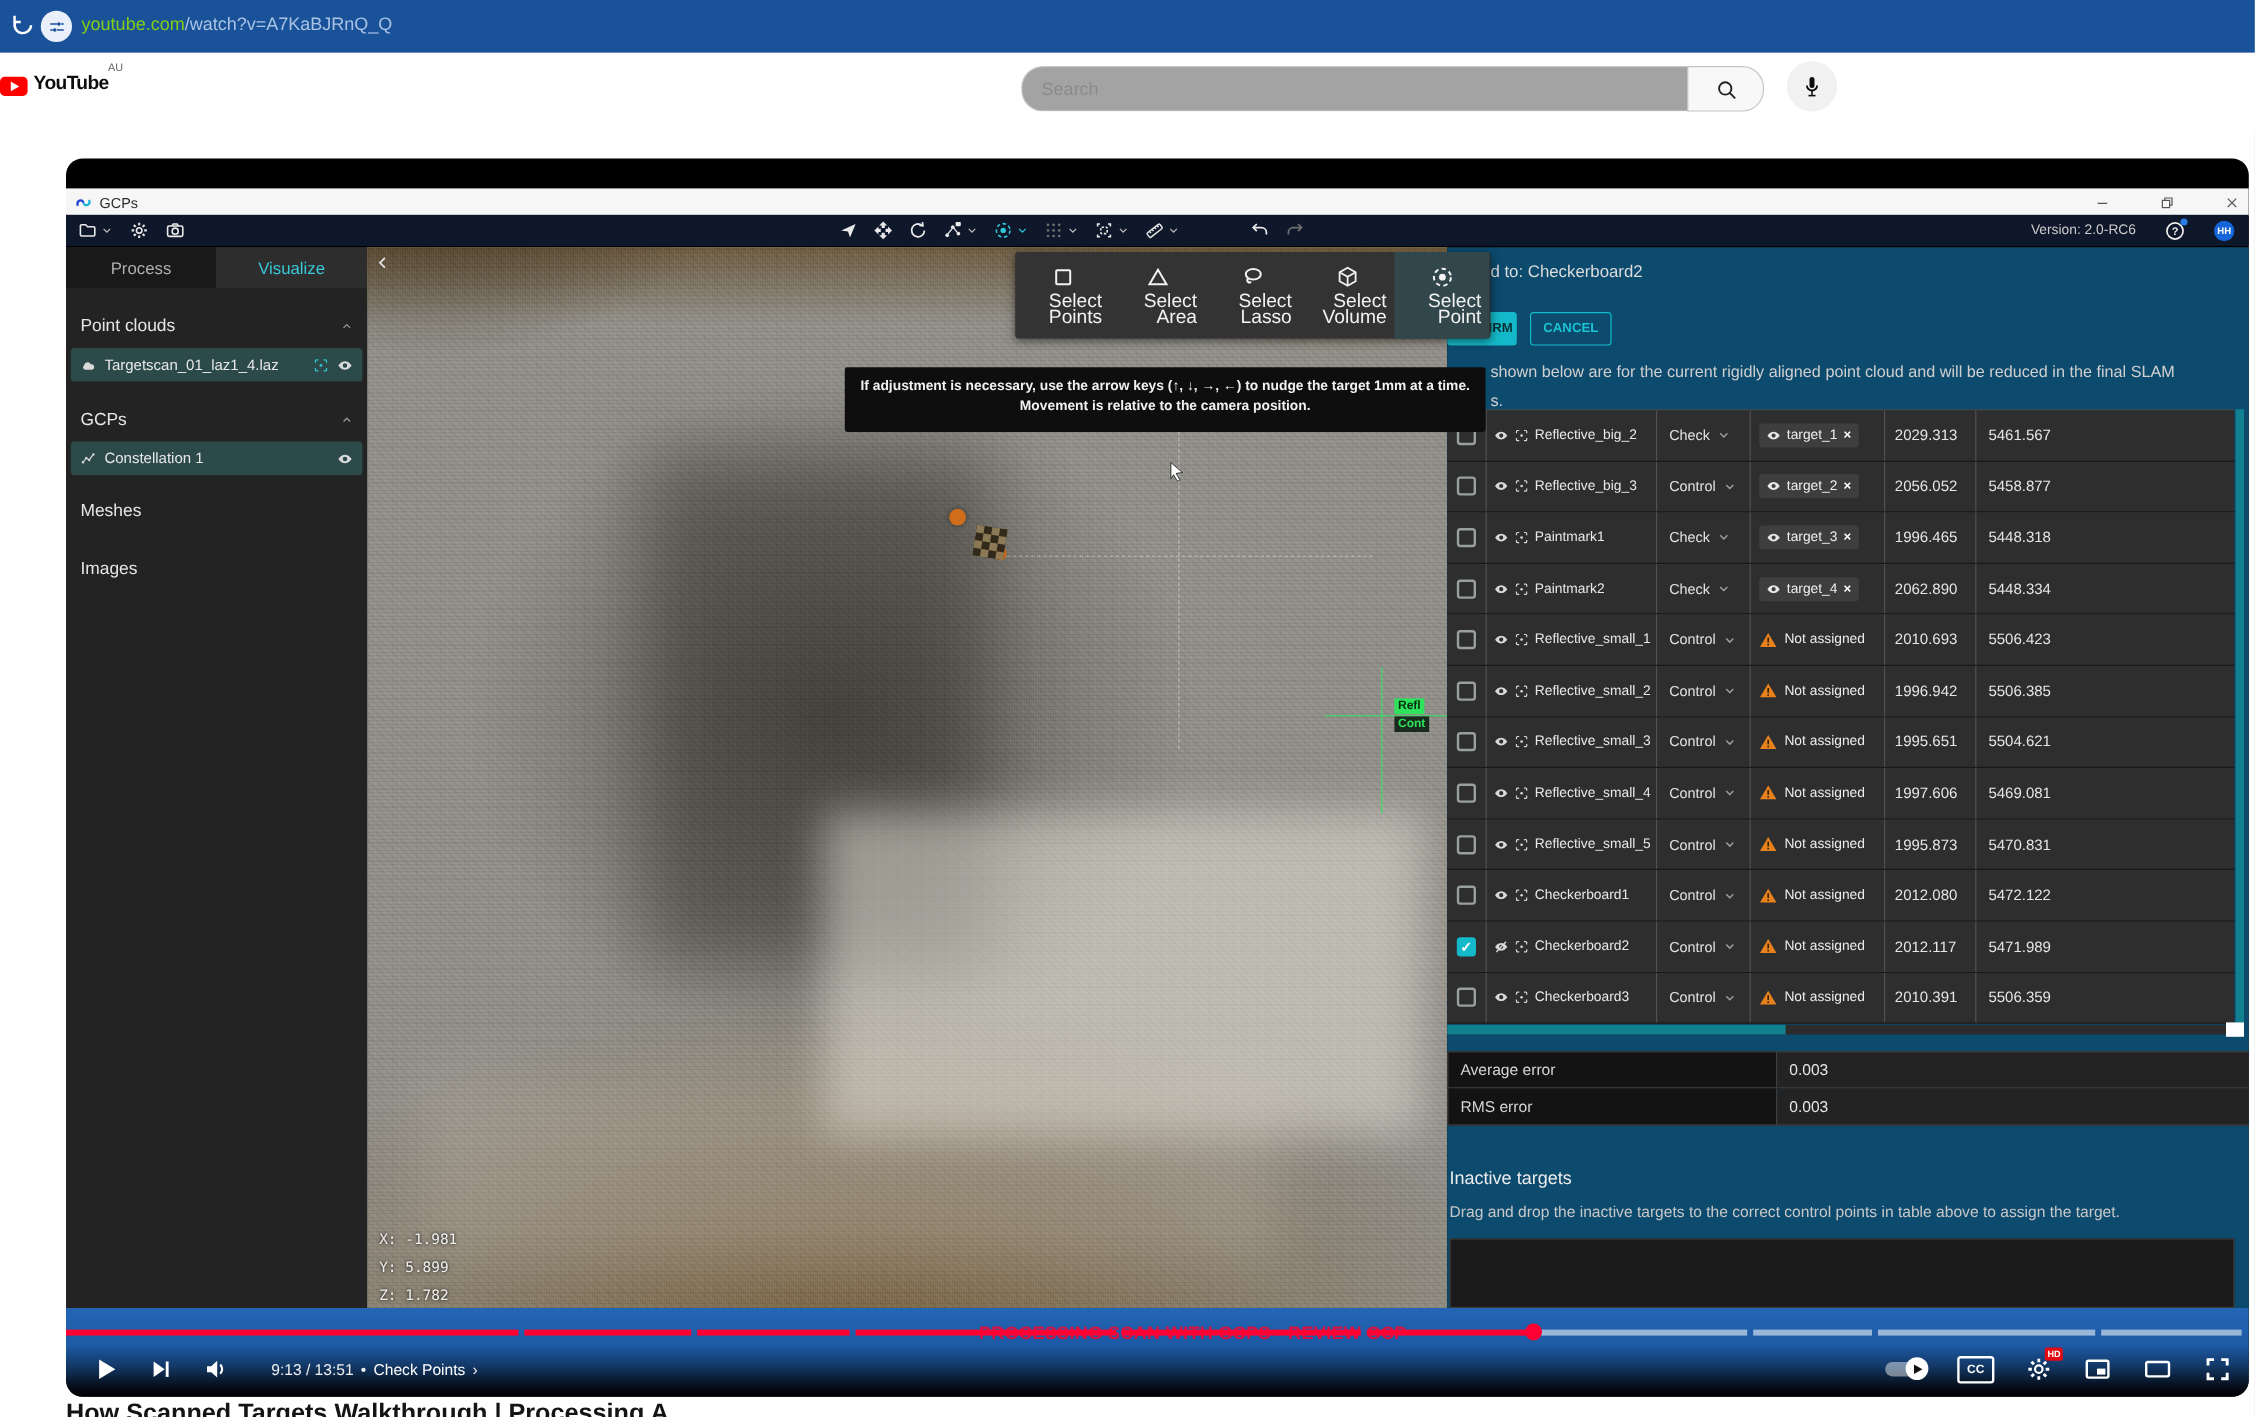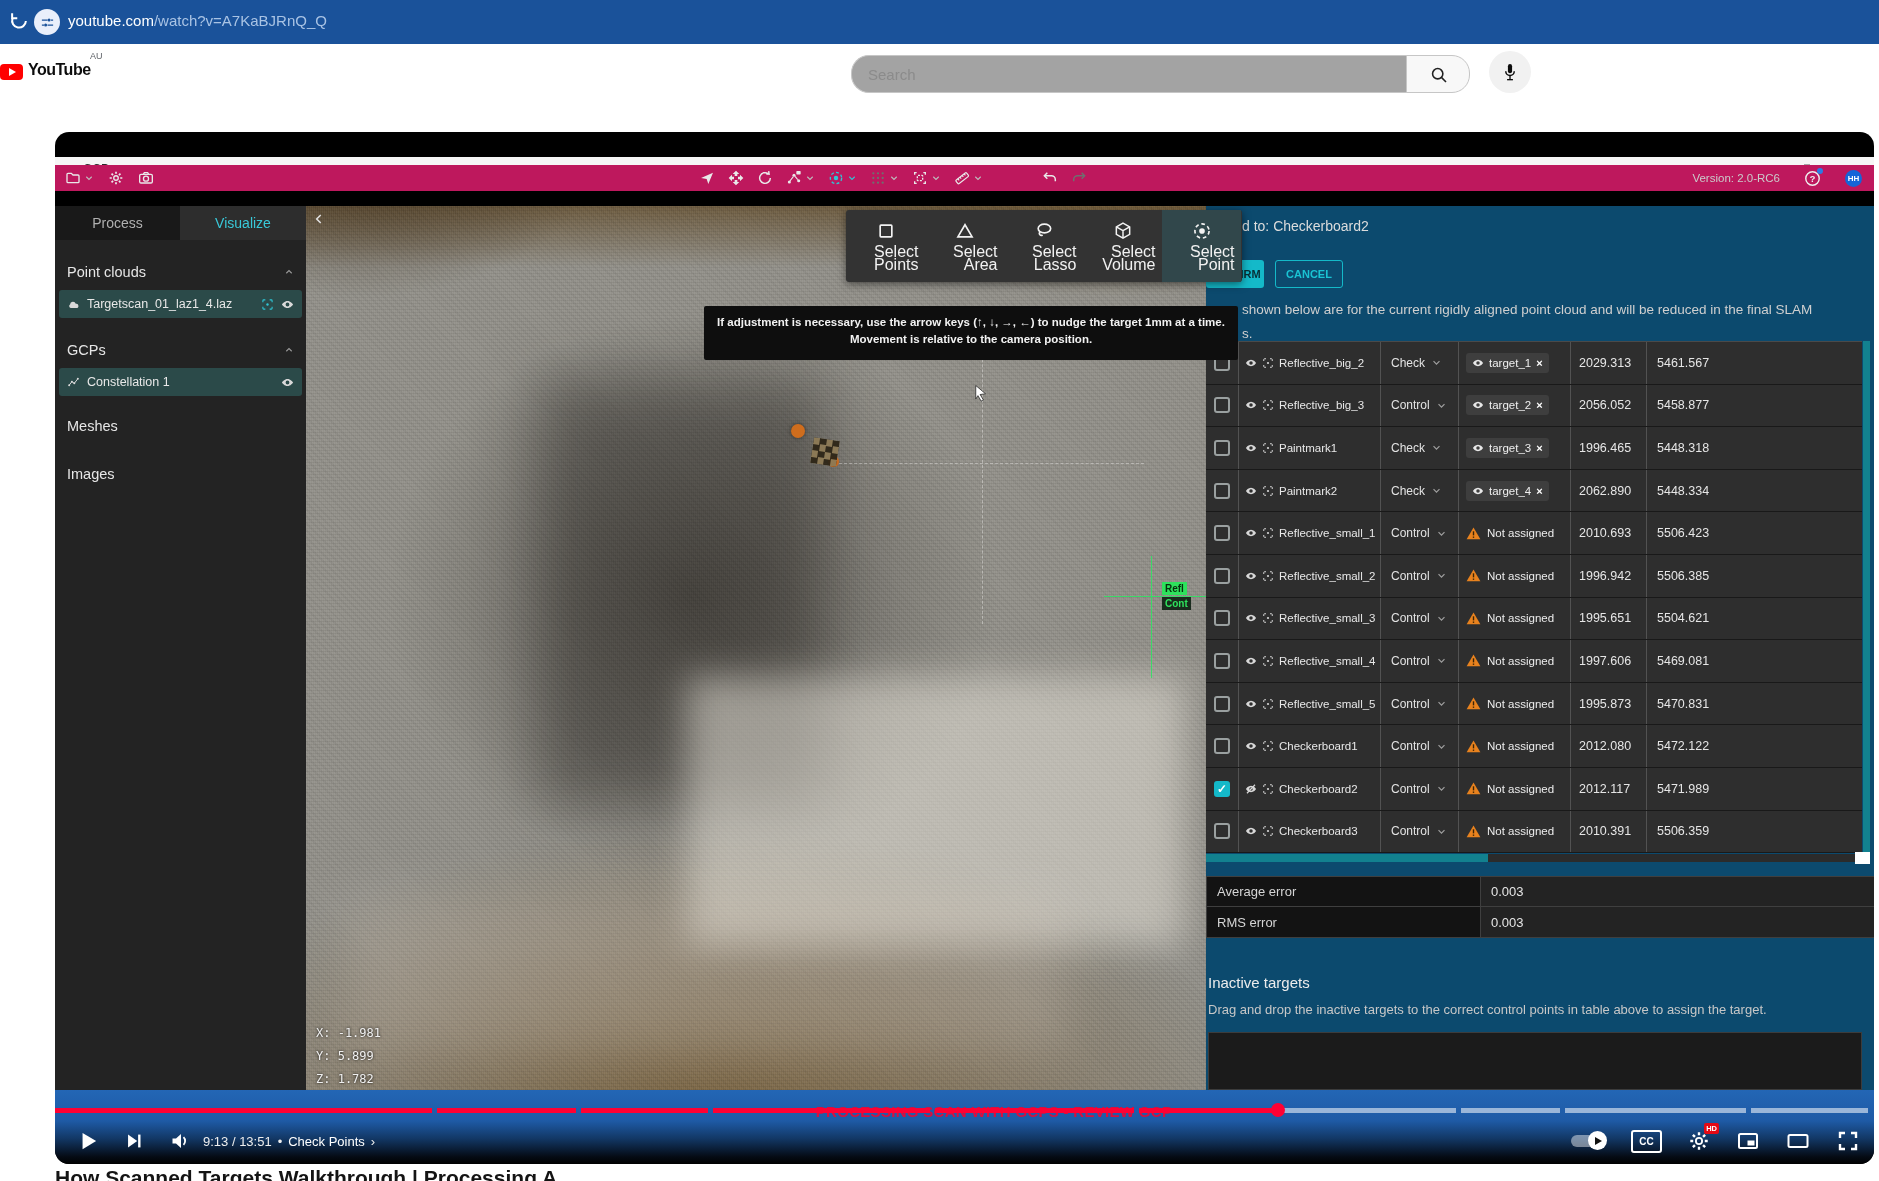--- a/index.html
+++ b/index.html
@@ -8,21 +8,21 @@
   .ic{display:inline-block;line-height:0}
   .ic svg{width:100%;height:100%}
 
   
   #browser{position:absolute;left:0;top:0;width:1879px;height:44px;background:#1a529a}
   #reload{left:8px;top:10px;width:22px;height:22px;color:#fff}
   #sitechip{left:34px;top:9px;width:26px;height:26px;border-radius:13px;background:#e9effb;color:#1a529a;
     display:flex;align-items:center;justify-content:center}
   #sitechip .ic{width:15px;height:15px}
   #urlbar{left:68px;top:12px;font-size:15px;white-space:nowrap}
-  #urlbar .host{color:#ffffff}
+  #urlbar .host{color:#84cc16}
   #urlbar .path{color:#a9c3e4}
 
   
   #ythdr{position:absolute;left:0;top:44px;width:1879px;height:66px;background:#fff}
   #ytlogo{left:0;top:20px;width:23px;height:16px;background:#f00;border-radius:4px;display:flex;align-items:center;justify-content:center}
   #ytlogo .tri{width:0;height:0;border-left:7px solid #fff;border-top:4.5px solid transparent;border-bottom:4.5px solid transparent;margin-left:2px}
   #ytword{left:28px;top:17px;font-size:16px;font-weight:700;letter-spacing:-0.5px;color:#0d0d0d}
   #ytau{left:90px;top:7px;font-size:9px;color:#5f6368}
   #ytsearch{left:851px;top:11px;width:538px;height:34px;border:1px solid #c6c6c6;border-right:none;
     border-radius:18px 0 0 18px;padding-left:16px;font-size:15px;color:#111;outline:none;background:#a3a3a3}
@@ -39,21 +39,21 @@
   #vtitle{position:absolute;left:55px;top:1166px;font-size:21px;font-weight:600;color:#141414;white-space:nowrap}
 
   
   #aura{position:absolute;left:0;top:25px;width:1819px;height:933px}
   #titlebar{position:absolute;left:0;top:0;width:100%;height:23px;background:#f6f6f6;display:flex;align-items:center}
   #aura-logo{width:15px;height:12px;margin-left:8px}
   #aura-name{font-size:12px;color:#2b2b2b;margin-left:5px}
   #winbtns{position:absolute;right:8px;top:0;height:23px;display:flex;align-items:center;gap:42px;color:#555}
   #winbtns .ic{width:12px;height:12px}
 
-  #toolbar{position:absolute;left:0;top:8px;width:100%;height:26px;background:#be185d}
+  #toolbar{position:absolute;left:0;top:22px;width:100%;height:26px;background:#0f172a}
   .tbgrp{position:absolute;top:0;height:26px;display:flex;align-items:center}
   #tb-left{left:10px;gap:14px}
   #tb-center{left:644px;gap:13px}
   #tb-right{right:12px;gap:24px}
   .tbtn{display:flex;align-items:center;gap:3px;color:#e9e9e9}
   .tbtn .ic{width:16px;height:16px}
   .tbtn .chev{width:10px;height:10px;color:#bdbdbd}
   .tbtn.act{color:#2fc6d6}
   .tbtn.act .chev{color:#2fc6d6}
   .tbtn.dim{color:#6f6f6f}
@@ -179,21 +179,21 @@
   #pbar{position:absolute;left:0;top:976px;width:1819px;height:5px;z-index:3}
   .seg{position:absolute;top:0;height:5px}
   .seg.red{background:#ff0033}
   .seg.lite{background:rgba(255,255,255,.55)}
   #scrub{position:absolute;top:-5px;width:14px;height:14px;border-radius:50%;background:#ff0033}
   #vctrl{position:absolute;left:14px;right:14px;top:990px;height:38px;display:flex;align-items:center;z-index:4;color:#fff}
   #vctrl .ic{color:#fff}
   #c-play{width:26px;height:26px;margin-left:6px}
   #c-next{width:22px;height:22px;margin-left:22px}
   #c-vol{width:24px;height:24px;margin-left:24px}
-  #c-time{margin-left:10px;font-size:13px;color:#eee;display:flex;align-items:center;gap:6px;white-space:nowrap}
+  #c-time{margin-left:33px;font-size:13px;color:#eee;display:flex;align-items:center;gap:6px;white-space:nowrap}
   #c-time .chap{color:#fff}
   #c-right{margin-left:auto;display:flex;align-items:center;gap:26px}
   #c-auto{width:34px;height:12px;border-radius:7px;background:rgba(255,255,255,.45);position:relative}
   #c-auto .knob{position:absolute;right:-2px;top:-4px;width:19px;height:19px;border-radius:50%;background:#fff;
     display:flex;align-items:center;justify-content:center}
   #c-auto .knob .tri{width:0;height:0;border-left:7px solid #111;border-top:4.5px solid transparent;border-bottom:4.5px solid transparent;margin-left:2px}
   #c-cc{min-width:27px;height:19px;border:2px solid #fff;border-radius:3px;font-size:10px;font-weight:700;
     display:flex;align-items:center;justify-content:center}
   #c-gear{position:relative;width:22px;height:22px}
   #c-gear .hd{position:absolute;right:-9px;top:-7px;background:#e50914;color:#fff;font-size:7.5px;font-weight:700;

